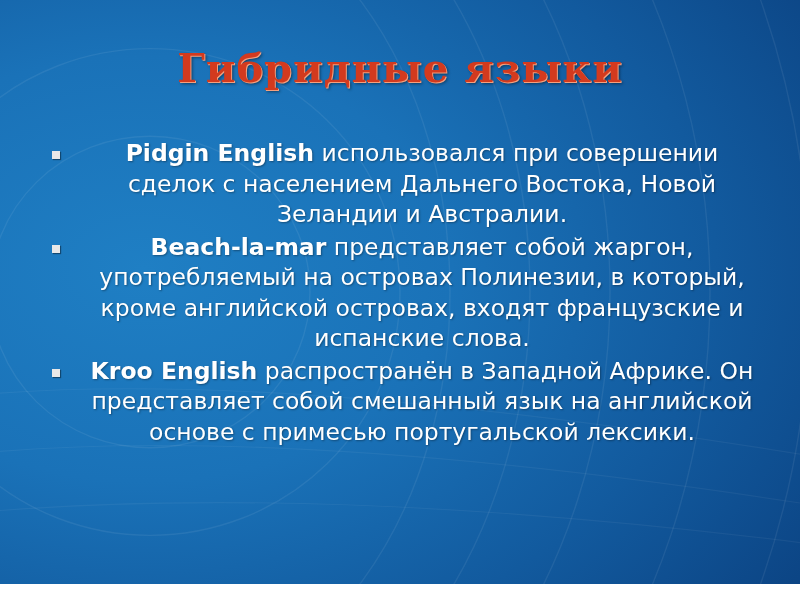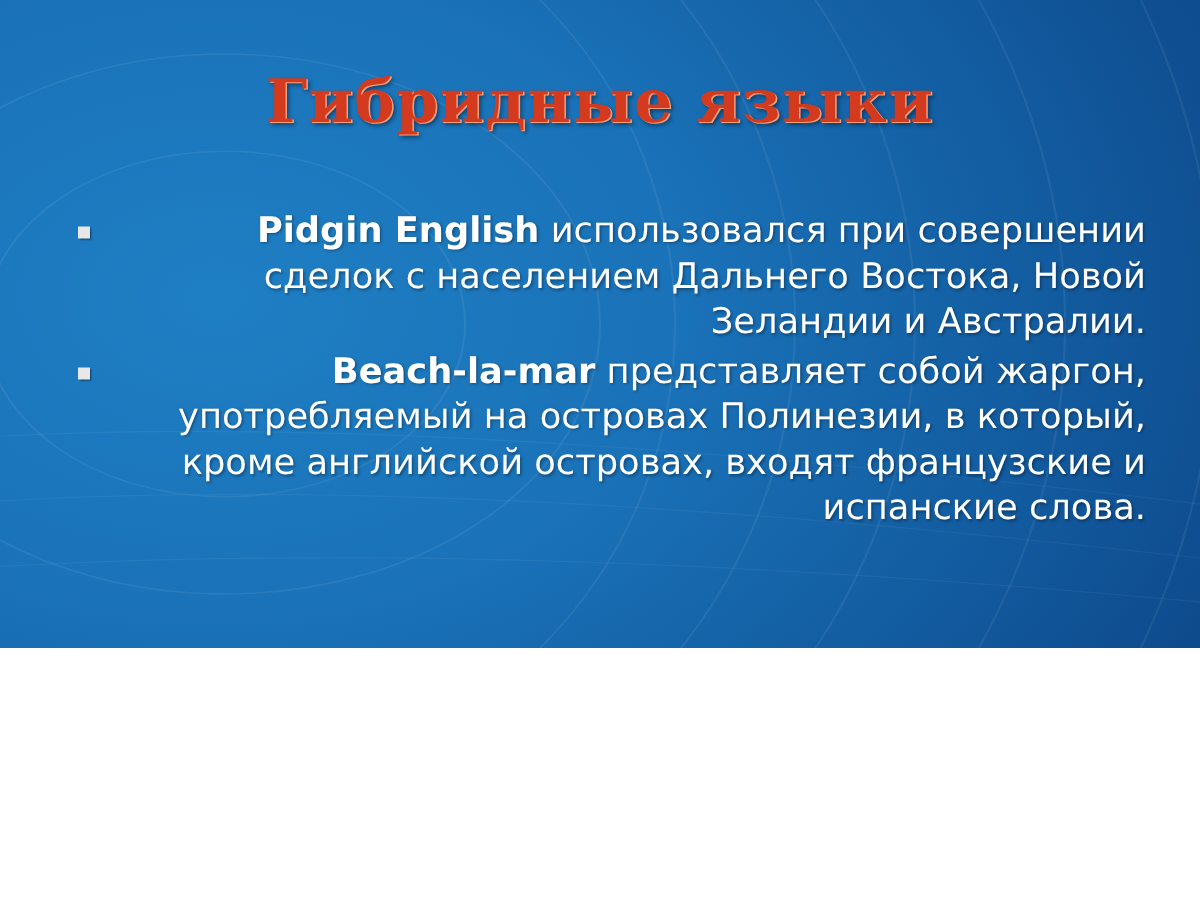--- a/index.html
+++ b/index.html
@@ -8,21 +8,21 @@
   }
   body {
     width: 800px;
     height: 600px;
     overflow: hidden;
     font-family: "DejaVu Sans", sans-serif;
   }
   .slide {
     position: relative;
     width: 800px;
-    height: 432px;
+    height: 584px;
     background:
       radial-gradient(ellipse 1100px 760px at 18% 46%, #1f7fc4 0%, #1a72b8 28%, #125a9e 52%, #0c4585 72%, #073066 100%);
     overflow: hidden;
   }
   
   .globe-lines {
     position: absolute;
     inset: 0;
     pointer-events: none;
   }
@@ -57,21 +57,21 @@
     margin: 0;
     padding: 0;
   }
   ul.bullets > li {
     position: relative;
     padding-left: 36px;
     margin-bottom: 2px;
     color: #ffffff;
     font-size: 23.5px;
     line-height: 1.30;
-    text-align: right;
+    text-align: center;
     text-shadow: 1px 1px 2px rgba(0,0,0,0.35);
   }
   ul.bullets > li::before {
     content: "";
     position: absolute;
     left: 8px;
     top: 13px;
     width: 8px;
     height: 8px;
     background: #e8e8e8;
@@ -108,16 +108,19 @@
   <div class="slide-title">Гибридные языки</div>
 
   <div class="content">
     <ul class="bullets">
       <li>
         <span class="term">Pidgin English</span><span> использовался при совершении сделок с населением Дальнего Востока, Новой Зеландии и Австралии.</span>
       </li>
       <li>
         <span class="term">Beach-la-mar</span><span> представляет собой жаргон, употребляемый на островах Полинезии, в который, кроме английской островах, входят французские и испанские слова.</span>
       </li>
+      <li>
+        <span class="term">Kroo English</span><span> распространён в Западной Африке. Он представляет собой смешанный язык на английской основе с примесью португальской лексики.</span>
+      </li>
     </ul>
   </div>
 
 </div>
 
 </body></html>

